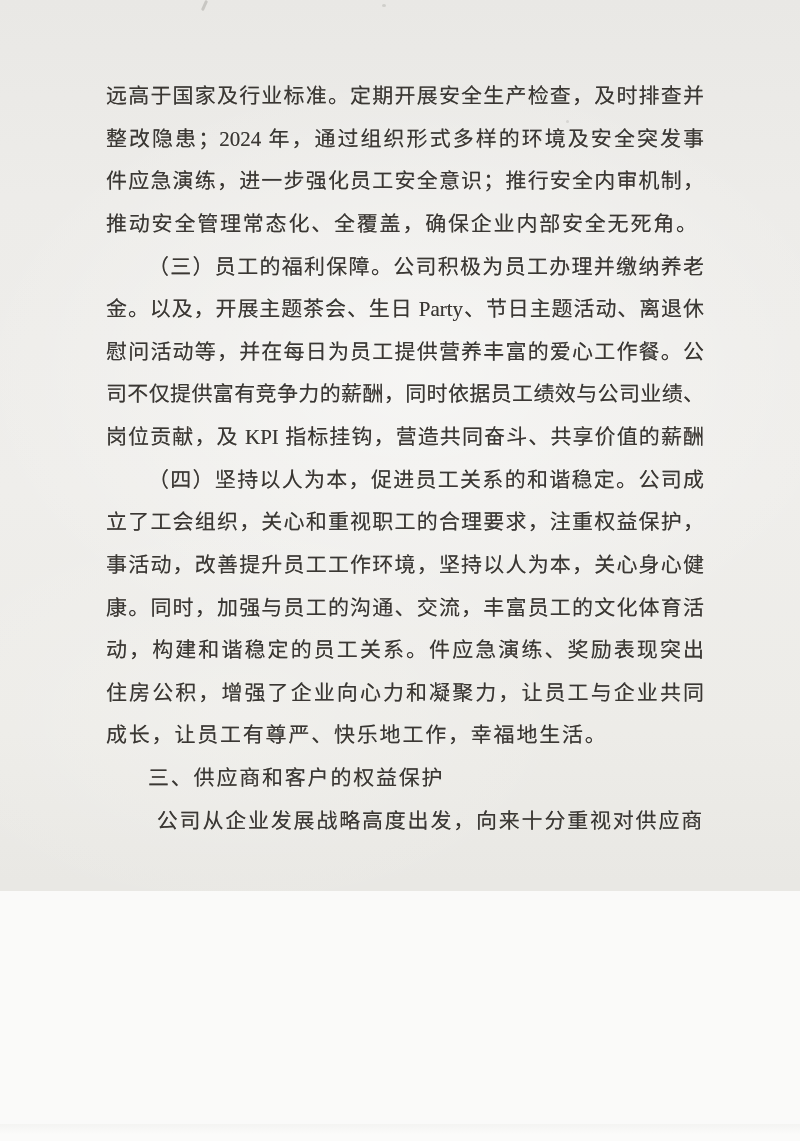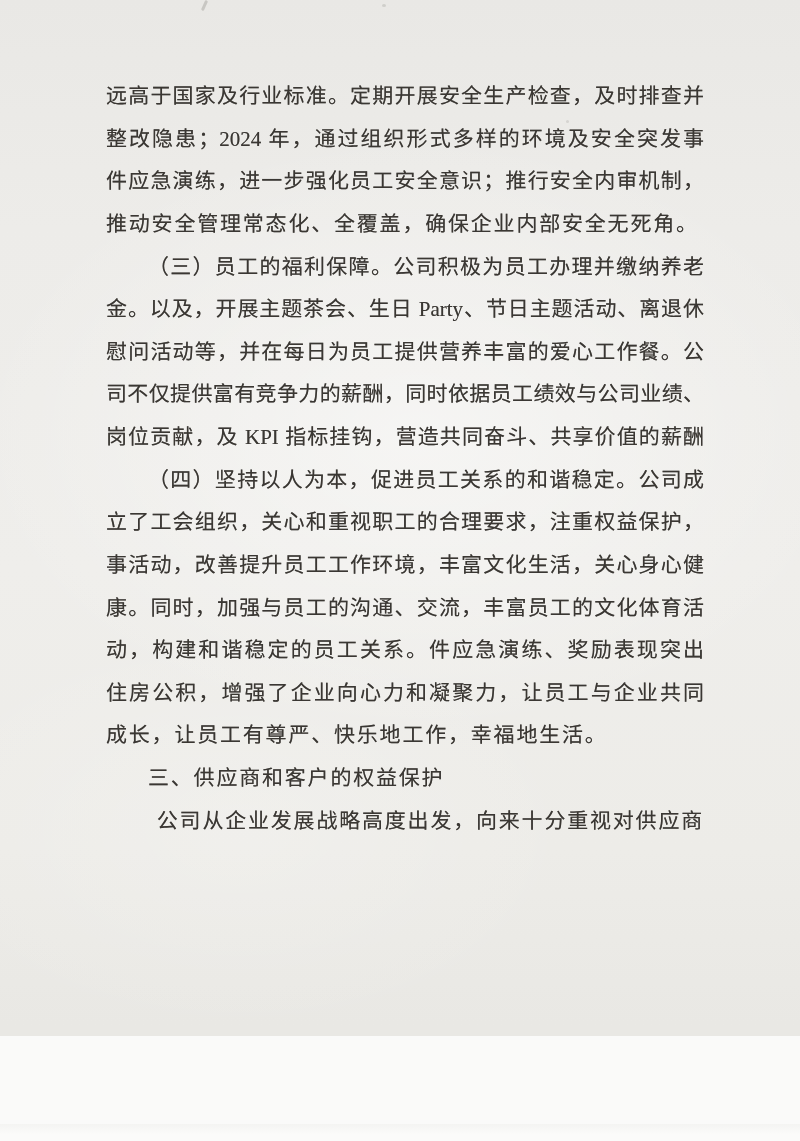--- a/index.html
+++ b/index.html
@@ -11,21 +11,21 @@
     height: 1141px;
     overflow: hidden;
     font-family: "Liberation Serif", "DejaVu Serif", serif;
     background: var(--strip, #fafaf9);
   }
   .page {
     position: absolute;
     left: 0;
     top: 0;
     width: 800px;
-    height: 1036px;
+    height: 891px;
     background:
       radial-gradient(ellipse 620px 420px at 52% 42%, rgba(255,255,255,0.45), rgba(255,255,255,0) 72%),
       radial-gradient(ellipse 500px 300px at 30% 80%, rgba(255,255,255,0.18), rgba(255,255,255,0) 70%),
       linear-gradient(180deg, #e9e8e5 0%, #edecE9 22%, #efeeeb 55%, #edece8 82%, #e9e8e4 99%);
   }
   .bottom-strip {
     position: absolute;
     left: 0;
     top: 1124px;
     width: 800px;
@@ -98,21 +98,21 @@
       <div class="line">整改隐患；2024 年，通过组织形式多样的环境及安全突发事</div>
       <div class="line">件应急演练，进一步强化员工安全意识；推行安全内审机制，</div>
       <div class="line plast">推动安全管理常态化、全覆盖，确保企业内部安全无死角。</div>
       <div class="line pfirst">（三）员工的福利保障。公司积极为员工办理并缴纳养老</div>
       <div class="line">金。以及，开展主题茶会、生日 Party、节日主题活动、离退休</div>
       <div class="line">慰问活动等，并在每日为员工提供营养丰富的爱心工作餐。公</div>
       <div class="line">司不仅提供富有竞争力的薪酬，同时依据员工绩效与公司业绩、</div>
       <div class="line">岗位贡献，及 KPI 指标挂钩，营造共同奋斗、共享价值的薪酬</div>
       <div class="line pfirst">（四）坚持以人为本，促进员工关系的和谐稳定。公司成</div>
       <div class="line">立了工会组织，关心和重视职工的合理要求，注重权益保护，</div>
-      <div class="line">事活动，改善提升员工工作环境，丰富文化生活，关心身心健</div>
+      <div class="line">事活动，改善提升员工工作环境，坚持以人为本，关心身心健</div>
       <div class="line">康。同时，加强与员工的沟通、交流，丰富员工的文化体育活</div>
       <div class="line">动，构建和谐稳定的员工关系。件应急演练、奖励表现突出</div>
       <div class="line">住房公积，增强了企业向心力和凝聚力，让员工与企业共同</div>
       <div class="line plast">成长，让员工有尊严、快乐地工作，幸福地生活。</div>
       <div class="line pfirst plast">三、供应商和客户的权益保护</div>
       <div class="line pfirst plast">公司从企业发展战略高度出发，向来十分重视对供应商和</div>
     </div>
 </div>
 <div class="bottom-strip"></div>
 

